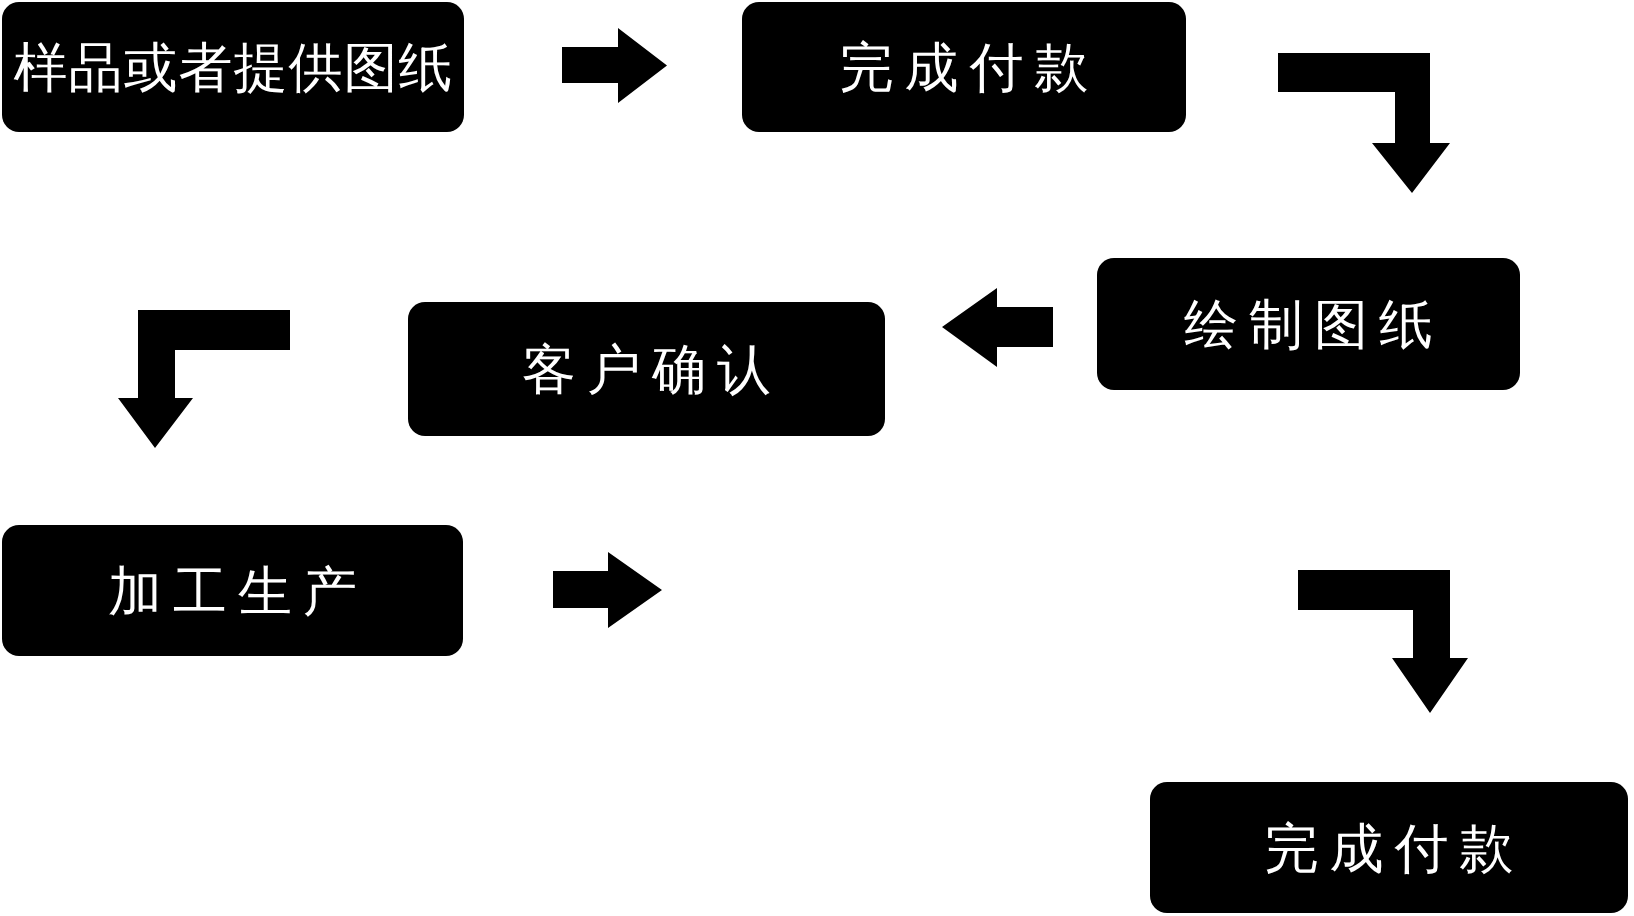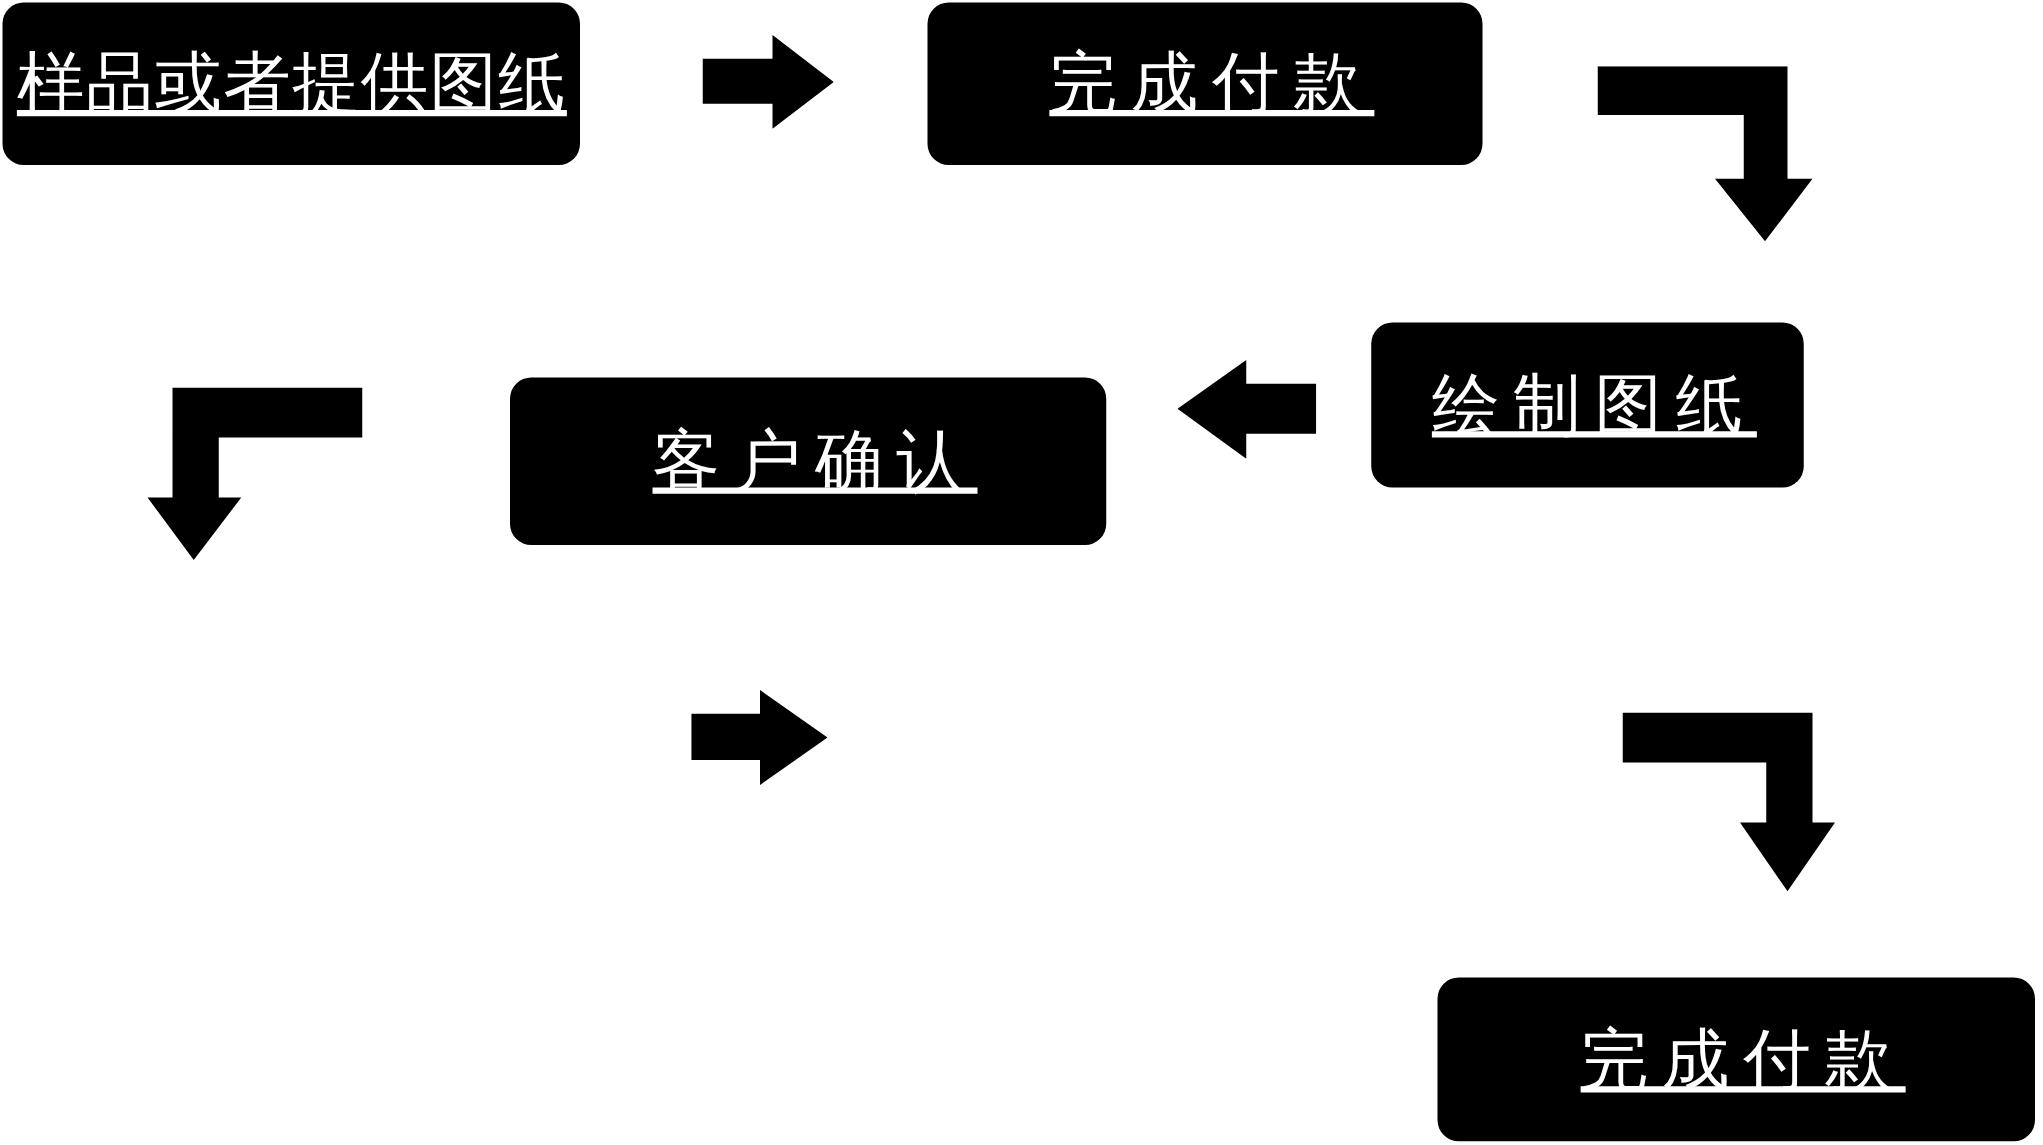--- a/index.html
+++ b/index.html
@@ -17,30 +17,30 @@
     border-radius: 17px;
     display: flex;
     align-items: center;
     justify-content: center;
     color: #ffffff;
     font-size: 54px;
     font-weight: 400;
     white-space: nowrap;
     line-height: 1;
   }
-  .flow-box .label { display: block; text-decoration: underline; }
+  .flow-box .label { display: block; }
   .spaced .label { letter-spacing: 11px; text-indent: 11px; }
   .tight .label { letter-spacing: 1px; text-indent: 1px; }
   .flow-arrow { position: absolute; line-height: 0; }
   .flow-arrow svg { display: block; }
   .flow-arrow polygon { fill: #000000; }
 
   #box-sample  { left: 2px;    top: 2px;   width: 462px; height: 130px; }
   #box-payment { left: 742px;  top: 2px;   width: 444px; height: 130px; }
-  #box-draw    { left: 1097px; top: 258px; width: 346px; height: 132px; }
+  #box-draw    { left: 1097px; top: 258px; width: 423px; height: 132px; }
   #box-confirm { left: 408px;  top: 258px; width: 477px; height: 134px; margin-top: 44px; }
   #box-produce { left: 2px;    top: 525px; width: 461px; height: 131px; }
   #box-inspect { left: 719px;  top: 520px; width: 441px; height: 132px; }
   #box-ship    { left: 1150px; top: 782px; width: 478px; height: 131px; }
 
   #arrow-1 { left: 562px;  top: 28px;  }
   #arrow-2 { left: 1278px; top: 53px;  }
   #arrow-3 { left: 942px;  top: 288px; }
   #arrow-4 { left: 118px;  top: 310px; }
   #arrow-5 { left: 553px;  top: 552px; }
@@ -84,20 +84,23 @@
   <div class="flow-box spaced" id="box-confirm">
     <span class="label">客户确认</span>
   </div>
 
   <div class="flow-arrow" id="arrow-4">
     <svg width="172" height="138" viewBox="0 0 172 138" xmlns="http://www.w3.org/2000/svg">
       <polygon points="20,0 172,0 172,40 57,40 57,88 75,88 37,138 0,88 20,88"></polygon>
     </svg>
   </div>
 
+  <div class="flow-box spaced" id="box-produce">
+    <span class="label">加工生产</span>
+  </div>
 
   <div class="flow-arrow" id="arrow-5">
     <svg width="109" height="76" viewBox="0 0 109 76" xmlns="http://www.w3.org/2000/svg">
       <polygon points="0,19 55,19 55,0 109,38 55,76 55,56 0,56"></polygon>
     </svg>
   </div>
 
 
   <div class="flow-arrow" id="arrow-6">
     <svg width="170" height="143" viewBox="0 0 170 143" xmlns="http://www.w3.org/2000/svg">

